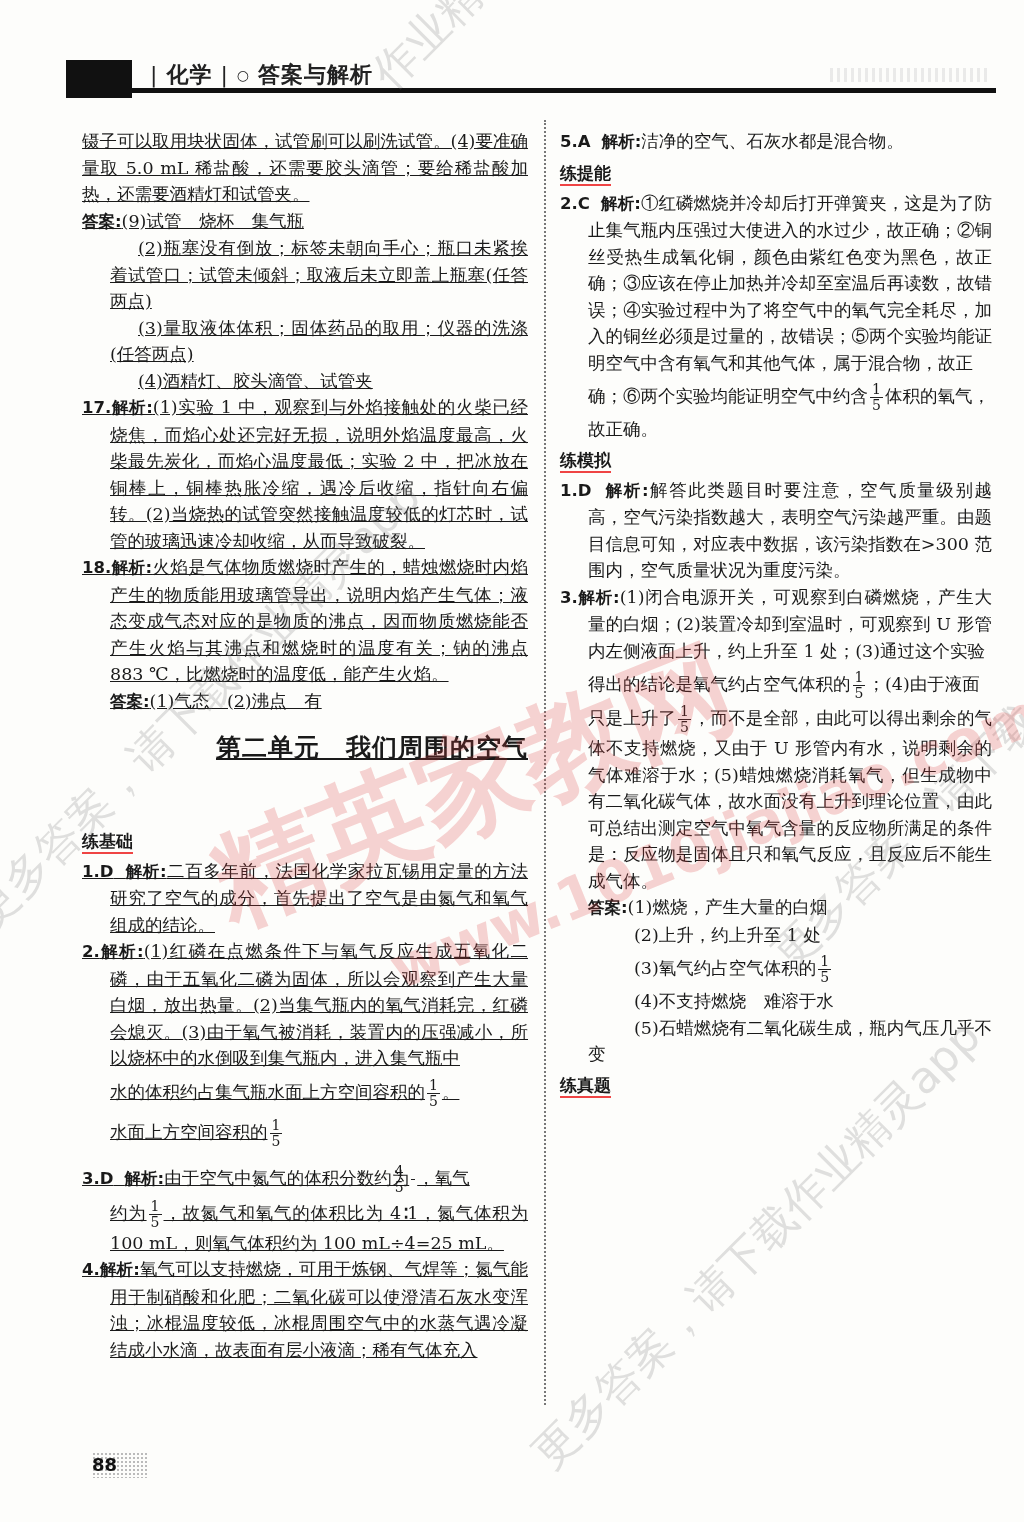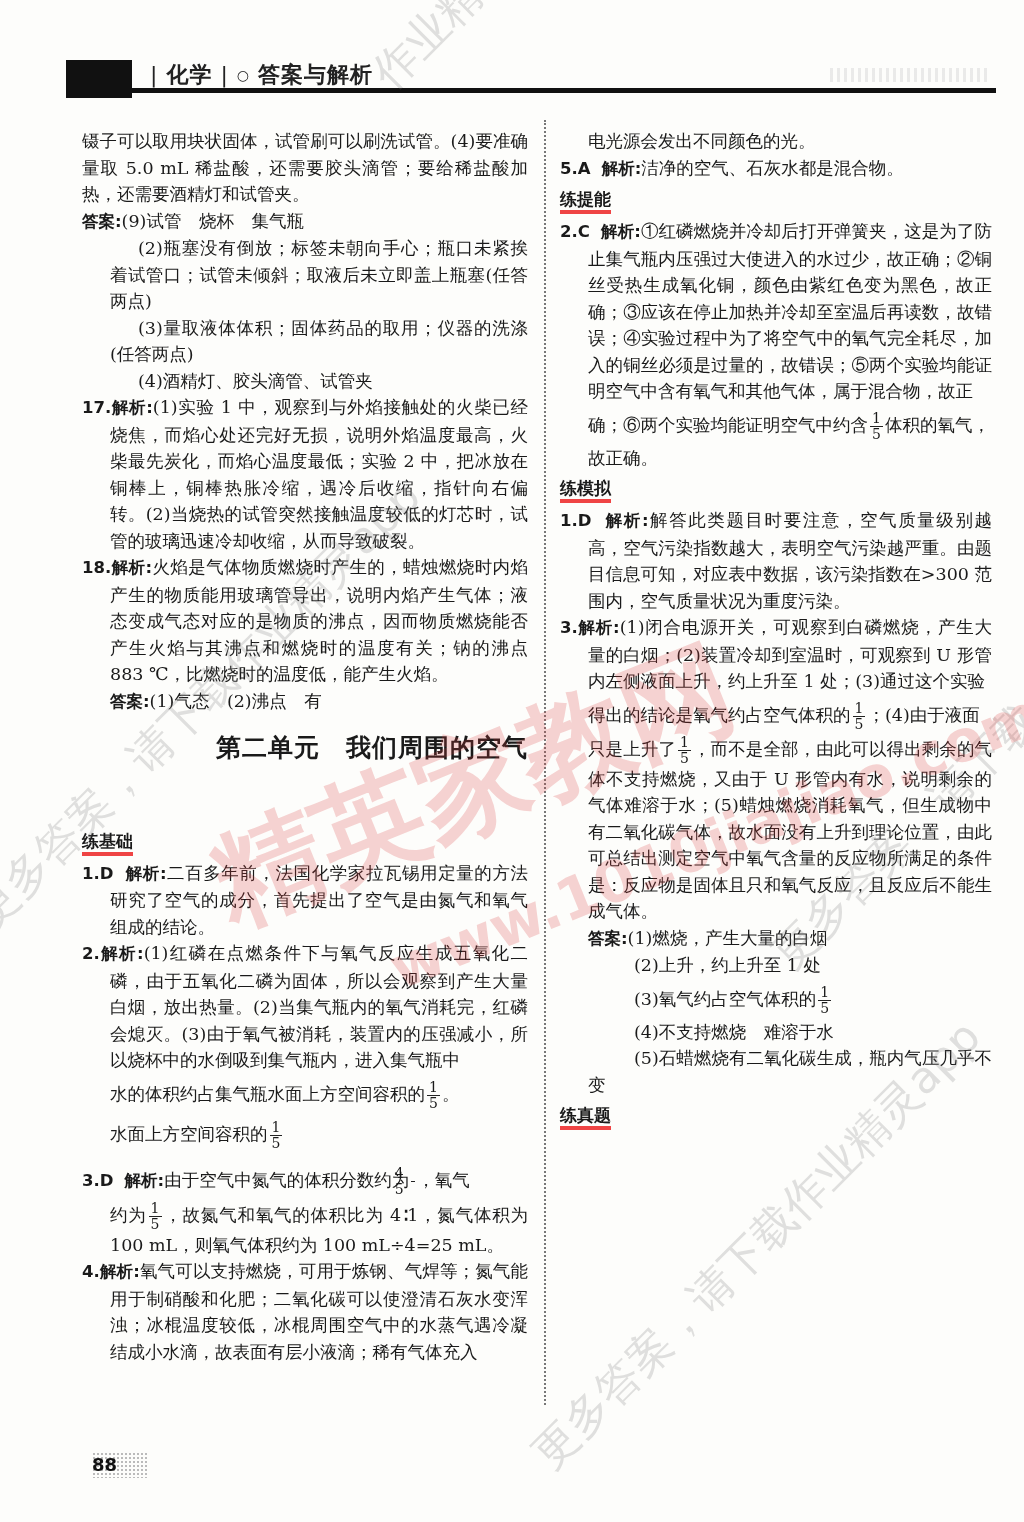--- a/index.html
+++ b/index.html
@@ -14,36 +14,36 @@
   .header .title {
     position:absolute; left:142px; top:60px; font-family:"DejaVu Sans","Liberation Sans",sans-serif;
     font-size:22px; font-weight:bold; color:#222; letter-spacing:1px; white-space:nowrap;
   }
   .header .title .sep { font-weight:normal; margin:0 8px; }
   .header .title .circle { font-weight:normal; font-size:14px; margin-right:8px; vertical-align:2px; }
   .header .faint { position:absolute; left:830px; top:68px; width:160px; height:14px;
     background:repeating-linear-gradient(90deg,#ddd 0 3px,transparent 3px 7px); opacity:.6; }
 
   .col { position:absolute; top:128px; font-size:17.5px; line-height:26.5px; }
-  .col.left { left:82px; width:446px; }
+  .col.left { left:82px; width:446px;text-decoration:underline; }
   .col.right { left:560px; width:432px; }
   .divider { position:absolute; left:544px; top:120px; width:0; height:1285px; border-left:2px dotted #777; }
 
   .p { margin:0; text-align:justify; }
   .ind { padding-left:28px; }
   .ind2 { padding-left:56px; }
   .hang { padding-left:28px; text-indent:-28px; }
   .b { font-weight:bold; font-family:"DejaVu Sans","Liberation Sans",sans-serif; font-size:16.5px; }
   .frac { display:inline-block; vertical-align:middle; text-align:center; font-size:14px; line-height:15px; margin:0 2px; }
   .frac .n { display:block; border-bottom:1px solid #222; padding:0 2px; }
   .frac .d { display:block; }
   .tall { line-height:40px; }
   .section-head {
     font-weight:bold; font-family:"DejaVu Sans","Liberation Sans",sans-serif; font-size:17px;
-    display:inline-block; border-bottom:4px solid #ef4444; line-height:22px; margin-top:6px; margin-bottom:4px;
+    display:inline-block; border-bottom:2px solid #ef4444; line-height:22px; margin-top:6px; margin-bottom:4px;
   }
   .unit-title {
     text-align:right; font-family:"DejaVu Sans","Liberation Sans",sans-serif; font-size:25px;
     font-weight:bold; margin:20px 0 6px 0; letter-spacing:1px;
   }
   .unit-sub { height:56px; }
   .gap { height:6px; }
 
   .page-num {
     position:absolute; left:92px; top:1452px; width:56px; height:26px; font-family:"DejaVu Sans","Liberation Sans",sans-serif;
@@ -93,21 +93,20 @@
   <p class="p ind tall"><span>水面上方空间容积的</span><span class="frac"><span class="n">1</span><span class="d">5</span></span></p>
 
   <div class="gap"></div>
   <p class="p hang tall"><span class="b">3.D</span>&nbsp;&nbsp;<span class="b">解析:</span><span>由于空气中氮气的体积分数约为</span><span class="frac"><span class="n">4</span><span class="d">5</span></span><span>，氧气</span></p>
   <p class="p ind"><span>约为</span><span class="frac"><span class="n">1</span><span class="d">5</span></span><span>，故氮气和氧气的体积比为 4∶1，氮气体积为 100 mL，则氧气体积约为 100 mL÷4=25 mL。</span></p>
 
   <p class="p hang"><span class="b">4.</span><span class="b">解析:</span><span>氧气可以支持燃烧，可用于炼钢、气焊等；氮气能用于制硝酸和化肥；二氧化碳可以使澄清石灰水变浑浊；冰棍温度较低，冰棍周围空气中的水蒸气遇冷凝结成小水滴，故表面有层小液滴；稀有气体充入</span></p>
 </div>
 
 <div class="col right">
-  <p class="p ind">电光源会发出不同颜色的光。</p>
   <p class="p hang"><span class="b">5.A</span>&nbsp;&nbsp;<span class="b">解析:</span><span>洁净的空气、石灰水都是混合物。</span></p>
 
   <div class="section-head">练提能</div>
   <p class="p hang"><span class="b">2.C</span>&nbsp;&nbsp;<span class="b">解析:</span><span>①红磷燃烧并冷却后打开弹簧夹，这是为了防止集气瓶内压强过大使进入的水过少，故正确；②铜丝受热生成氧化铜，颜色由紫红色变为黑色，故正确；③应该在停止加热并冷却至室温后再读数，故错误；④实验过程中为了将空气中的氧气完全耗尽，加入的铜丝必须是过量的，故错误；⑤两个实验均能证明空气中含有氧气和其他气体，属于混合物，故正</span></p>
   <p class="p ind tall"><span>确；⑥两个实验均能证明空气中约含</span><span class="frac"><span class="n">1</span><span class="d">5</span></span><span>体积的氧气，</span></p>
   <p class="p ind">故正确。</p>
 
   <div class="section-head">练模拟</div>
   <p class="p hang"><span class="b">1.D</span>&nbsp;&nbsp;<span class="b">解析:</span><span>解答此类题目时要注意，空气质量级别越高，空气污染指数越大，表明空气污染越严重。由题目信息可知，对应表中数据，该污染指数在&gt;300 范围内，空气质量状况为重度污染。</span></p>
   <p class="p hang"><span class="b">3.</span><span class="b">解析:</span><span>(1)闭合电源开关，可观察到白磷燃烧，产生大量的白烟；(2)装置冷却到室温时，可观察到 U 形管内左侧液面上升，约上升至 1 处；(3)通过这个实验</span></p>

